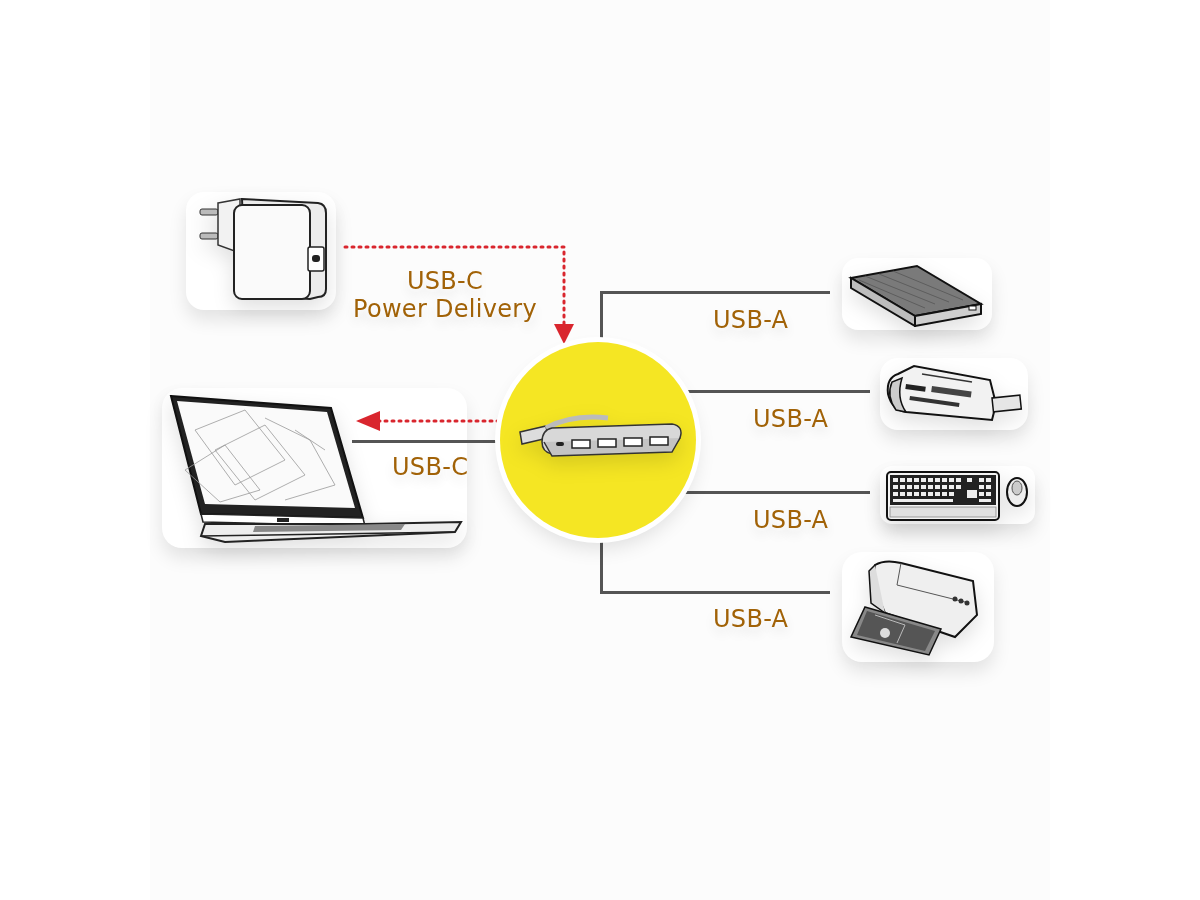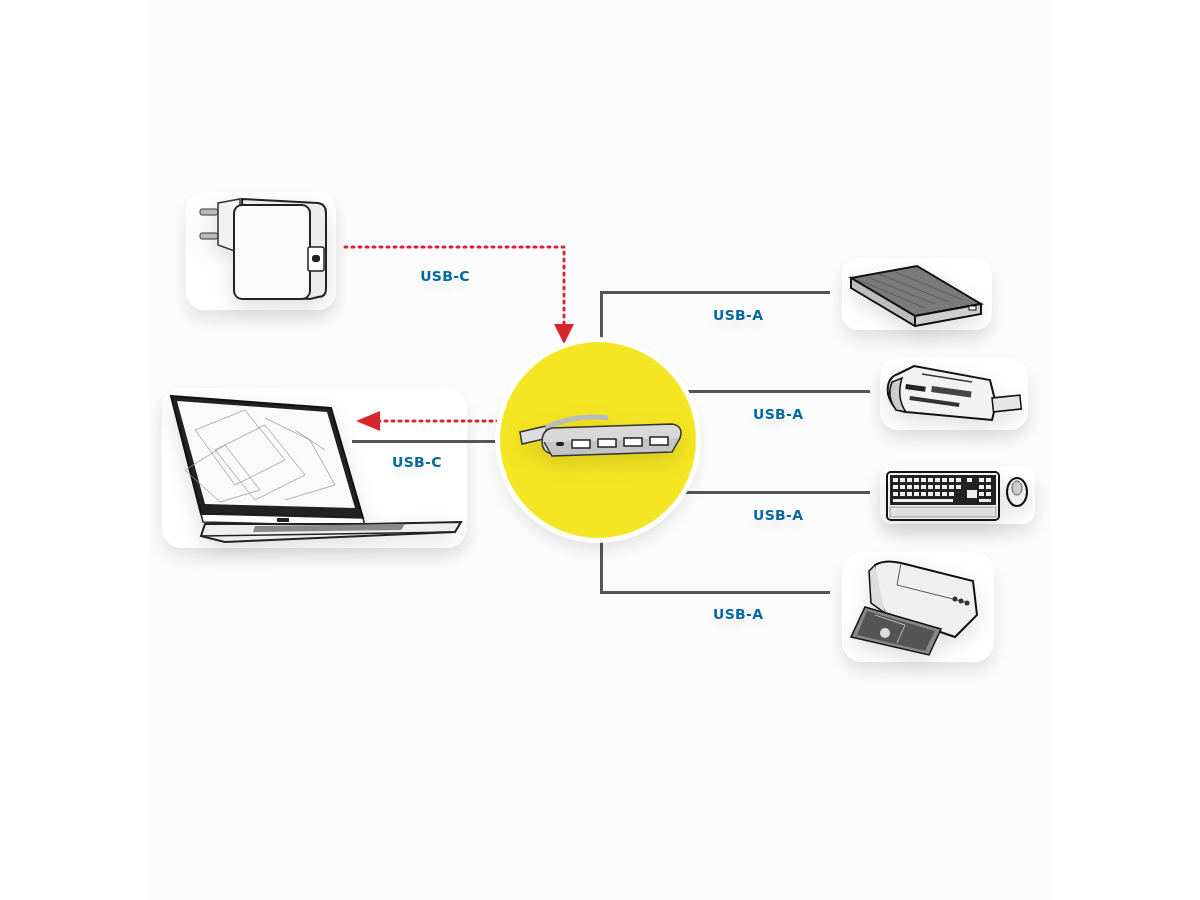--- a/index.html
+++ b/index.html
@@ -7,22 +7,22 @@
       width: 1200px; height: 900px; position: relative; overflow: hidden;
       background: #ffffff;
       font-family: "Liberation Sans", "DejaVu Sans", sans-serif;
     }
     .canvas {
       position: absolute; left: 150px; top: 0; width: 900px; height: 900px;
       background: #fcfcfc;
     }
     .abs { position: absolute; }
     .label {
-      position: absolute; font-weight: bold; color: #0369a1;
-      font-size: 14px; letter-spacing: 0.3px;
+      position: absolute; font-weight: normal; color: #a16207;
+      font-size: 24px; letter-spacing: 0.3px;
       text-shadow: 0 0 6px #fff, 0 0 10px #fff, 0 6px 12px rgba(0,0,0,0.12);
       white-space: nowrap; line-height: 1.15;
       font-family: "DejaVu Sans", sans-serif;
     }
     .label.center { text-align: center; }
     .hline { position: absolute; height: 3px; background: #555; }
     .vline { position: absolute; width: 3px; background: #555; }
     .device {
       position: absolute;
       filter: drop-shadow(0 8px 10px rgba(0,0,0,0.12));
@@ -52,20 +52,21 @@
   <rect x="122" y="60" width="8" height="7" rx="3" fill="#222"></rect>
 </svg>
 
 <svg class="abs" style="left:340px;top:240px;" width="240" height="110" viewBox="0 0 240 110">
   <path d="M5 7 L224 7 L224 86" fill="none" stroke="#d9262e" stroke-width="3" stroke-dasharray="2 5" stroke-linecap="round"></path>
   <path d="M214 84 L234 84 L224 104 Z" fill="#d9262e"></path>
 </svg>
 
 <div class="label center" style="left:345px;top:268px;width:200px;">
   <div>USB-C</div>
+  <div>Power Delivery</div>
 </div>
 
 <div class="halo" style="left:162px;top:388px;width:305px;height:160px;border-radius:20px;"></div>
 <svg class="device" style="left:165px;top:390px;" width="300" height="155" viewBox="0 0 300 155">
 
   <path d="M6 6 L166 18 L198 128 L36 124 Z" fill="#222" stroke="#111" stroke-width="2"></path>
   <path d="M12 11 L162 22 L190 118 L40 114 Z" fill="#fafafa"></path>
 
   <g stroke="#999" stroke-width="0.8" fill="none">
     <path d="M30 40 L80 20 L120 70 L70 95 Z"></path>

